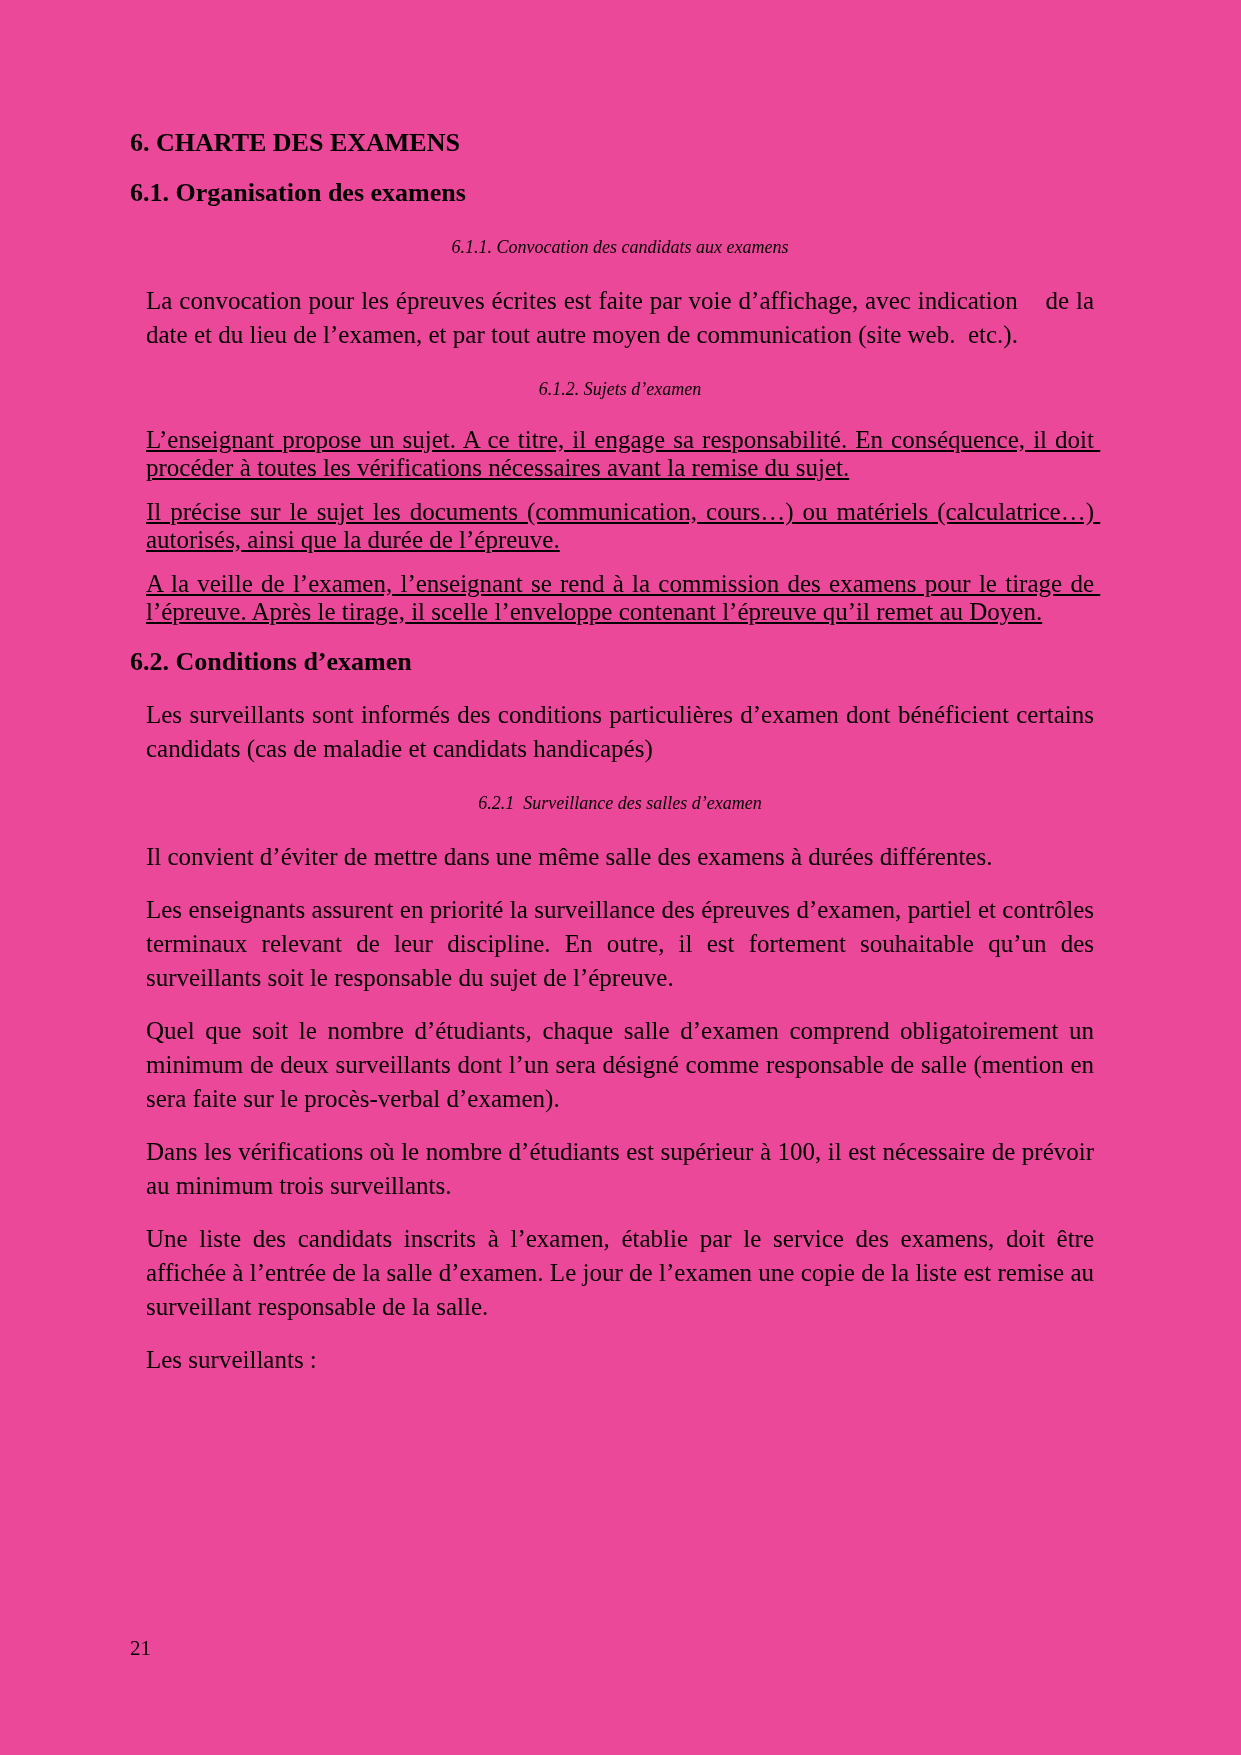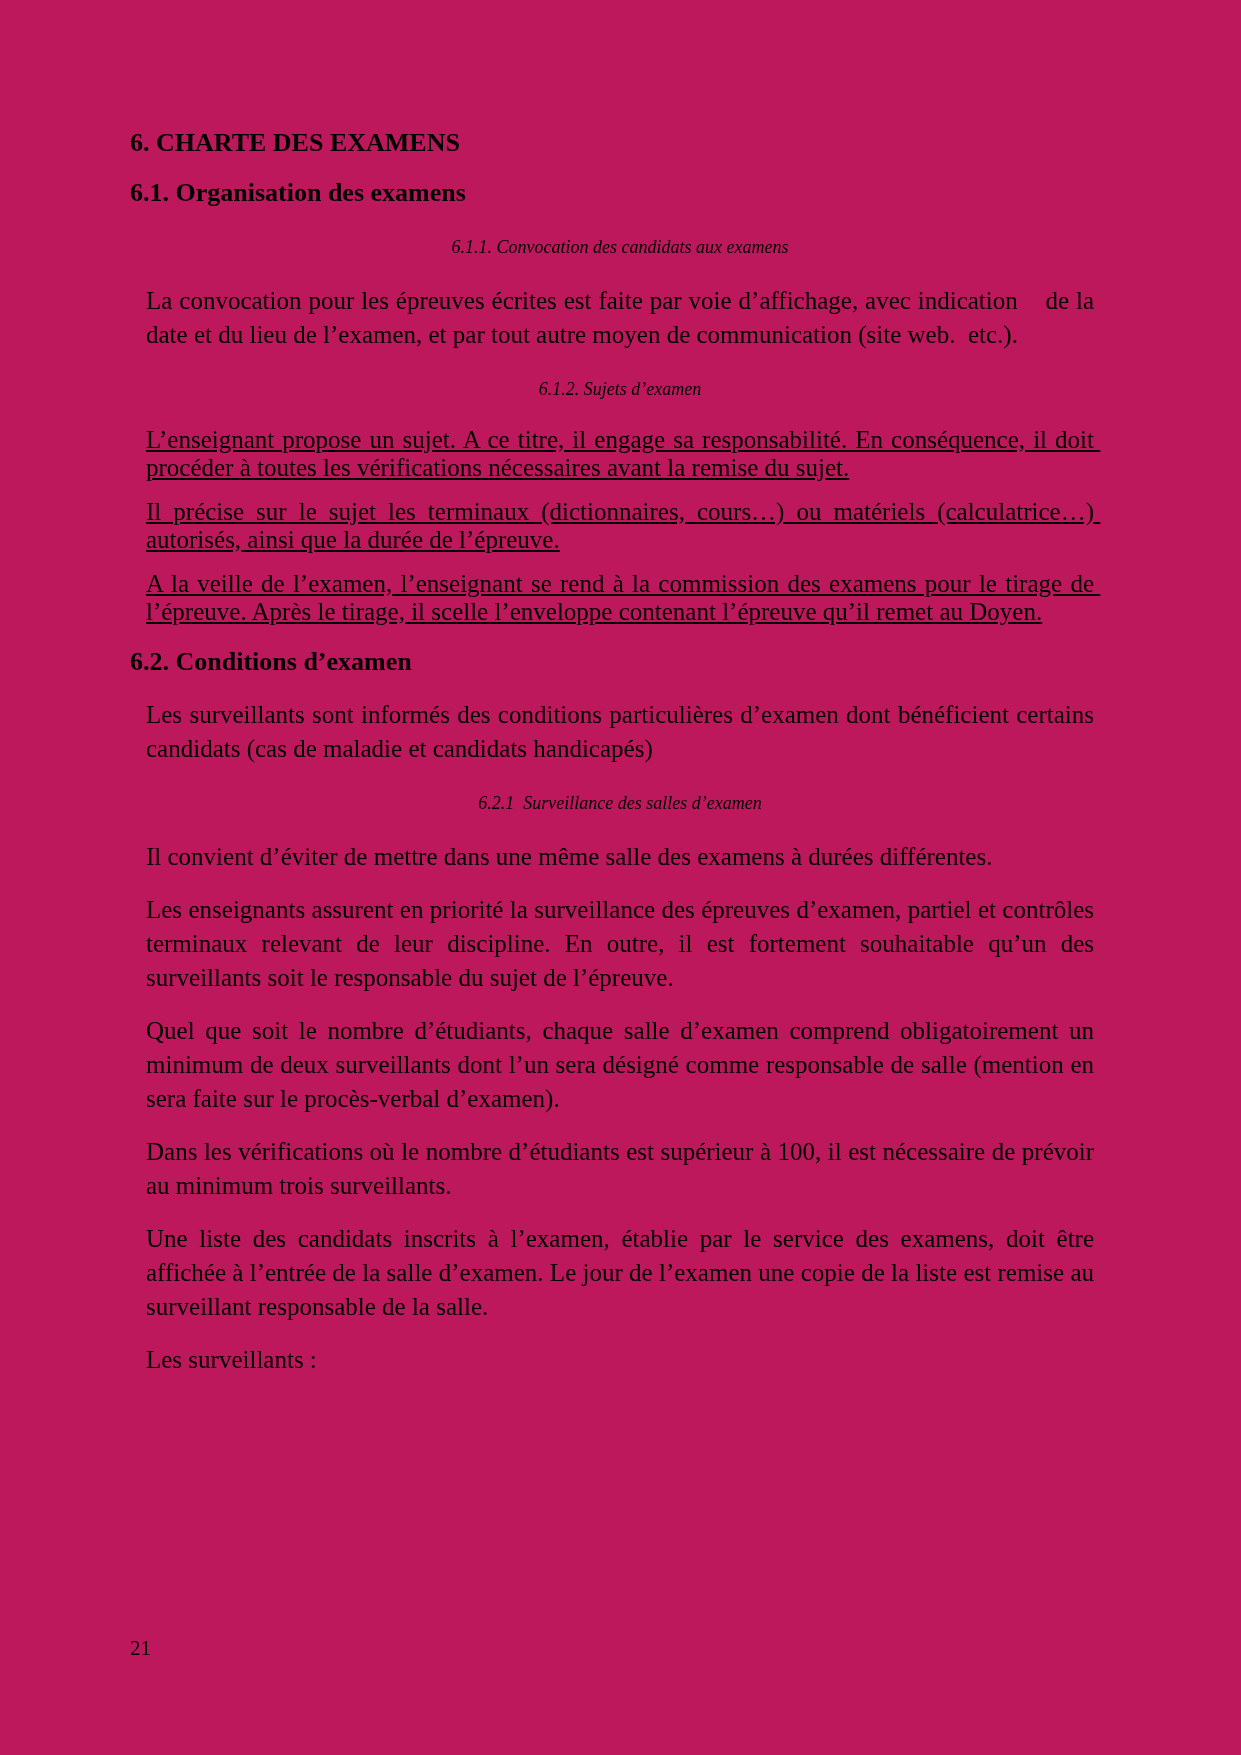--- a/index.html
+++ b/index.html
@@ -5,21 +5,21 @@
   html, body {
     margin: 0;
     padding: 0;
     background: #ffffff;
   }
   .page {
     position: relative;
     width: 1241px;
     height: 1755px;
     margin: 0 auto;
-    background: #be185d;
+    background: #ec4899;
     box-sizing: border-box;
     padding: 126px 131px 0 130px;
     font-family: "Liberation Serif", "DejaVu Serif", serif;
     font-size: 25px;
     color: #000000;
     overflow: hidden;
   }
   .block {
     line-height: 34px;
     margin: 19px 16px;
@@ -76,21 +76,21 @@
   <div class="block h-bold">6.1. Organisation des examens</div>
 
   <div class="block h-italic">6.1.1. Convocation des candidats aux examens</div>
 
   <div class="block para">La convocation pour les épreuves écrites est faite par voie d’affichage, avec indication &nbsp;&nbsp;&nbsp;de la date et du lieu de l’examen, et par tout autre moyen de communication (site web. &nbsp;etc.).</div>
 
   <div class="block h-italic">6.1.2. Sujets d’examen</div>
 
   <div class="para-group">
     <div class="para">L’enseignant propose un sujet. A ce titre, il engage sa responsabilité. En conséquence, il doit procéder à toutes les vérifications nécessaires avant la remise du sujet.</div>
-    <div class="para">Il précise sur le sujet les terminaux (dictionnaires, cours…) ou matériels (calculatrice…) autorisés, ainsi que la durée de l’épreuve.</div>
+    <div class="para">Il précise sur le sujet les documents (communication, cours…) ou matériels (calculatrice…) autorisés, ainsi que la durée de l’épreuve.</div>
     <div class="para">A la veille de l’examen, l’enseignant se rend à la commission des examens pour le tirage de l’épreuve. Après le tirage, il scelle l’enveloppe contenant l’épreuve qu’il remet au Doyen.</div>
   </div>
 
   <div class="block h-bold">6.2. Conditions d’examen</div>
 
   <div class="block para">Les surveillants sont informés des conditions particulières d’examen dont bénéficient certains candidats (cas de maladie et candidats handicapés)</div>
 
   <div class="block h-italic">6.2.1 &nbsp;Surveillance des salles d’examen</div>
 
   <div class="block para">Il convient d’éviter de mettre dans une même salle des examens à durées différentes.</div>

